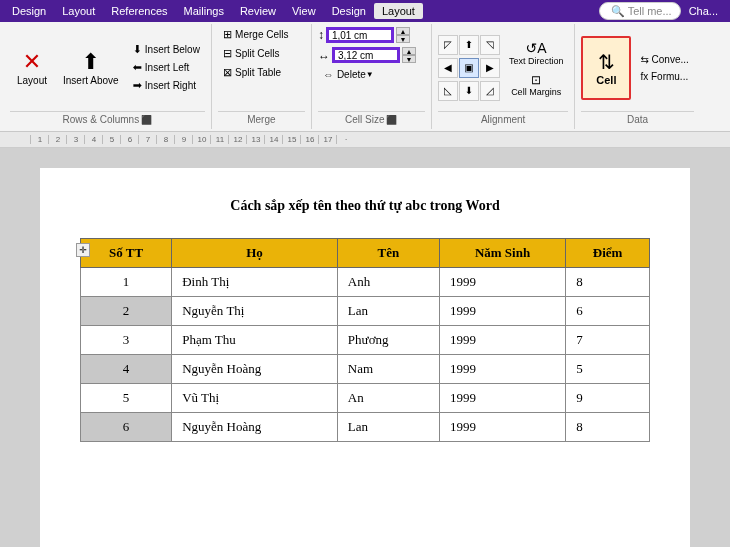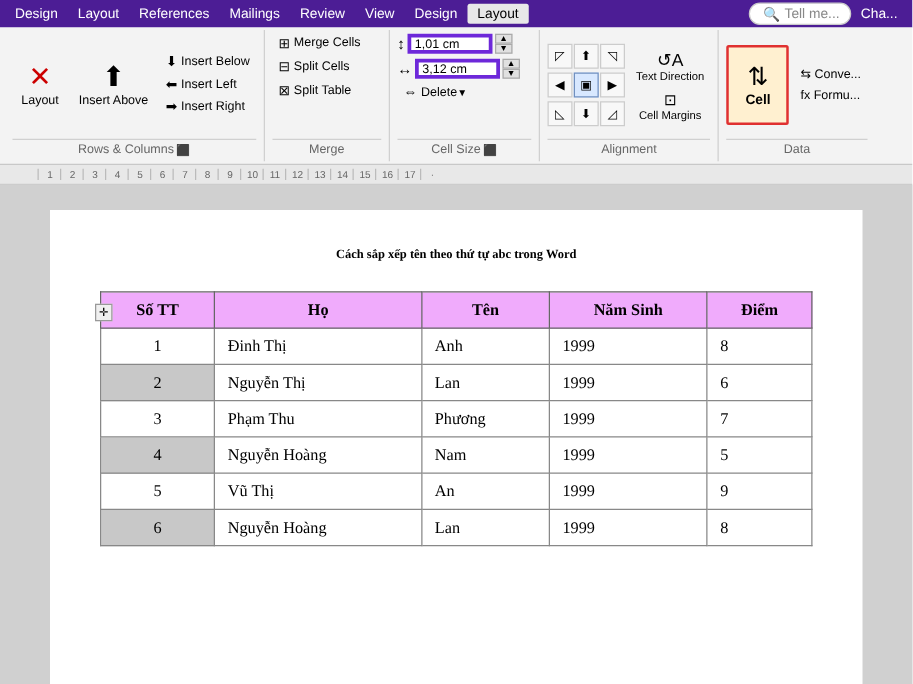--- a/index.html
+++ b/index.html
@@ -175,21 +175,21 @@
     .doc-page {
       background: #fff;
       min-height: 380px;
       padding: 30px 40px;
       position: relative;
     }
 
     .doc-title {
       text-align: center;
       font-weight: bold;
-      font-size: 10px;
+      font-size: 14px;
       margin-bottom: 24px;
       font-family: 'Times New Roman', serif;
     }
 
     .move-handle {
       position: absolute;
       top: 75px;
       left: 36px;
       width: 14px;
       height: 14px;
@@ -202,21 +202,21 @@
       cursor: move;
     }
 
     table.data-table {
       border-collapse: collapse;
       width: 100%;
       font-family: 'Times New Roman', serif;
       font-size: 13px;
     }
     table.data-table th {
-      background: #f0abfc;
+      background: #eab308;
       border: 1px solid #666;
       padding: 6px 10px;
       text-align: center;
       font-weight: bold;
     }
     table.data-table td {
       border: 1px solid #888;
       padding: 6px 10px;
     }
     table.data-table td.num-cell {

